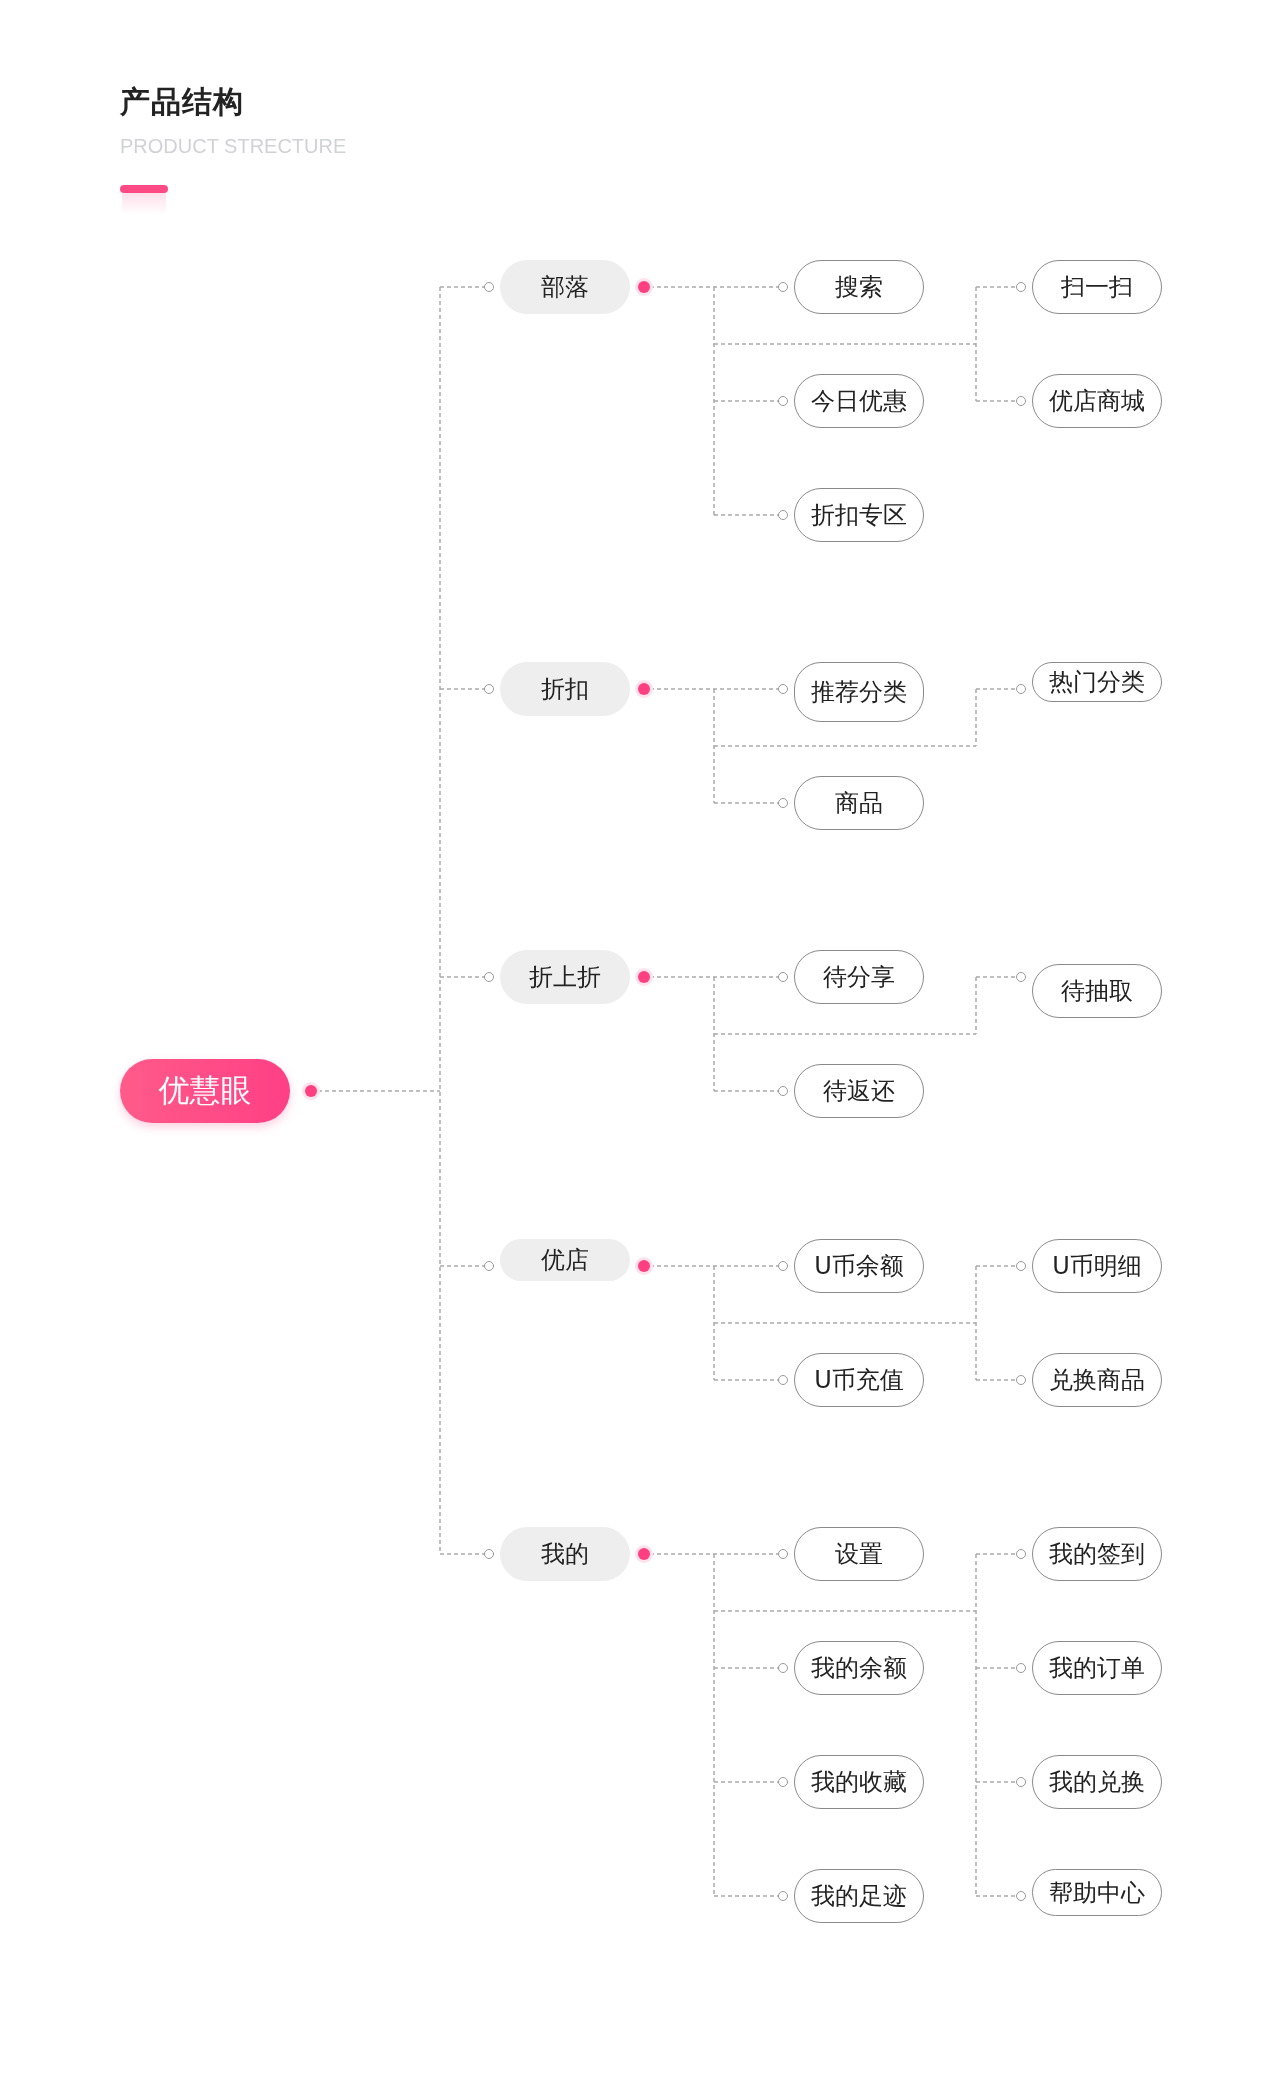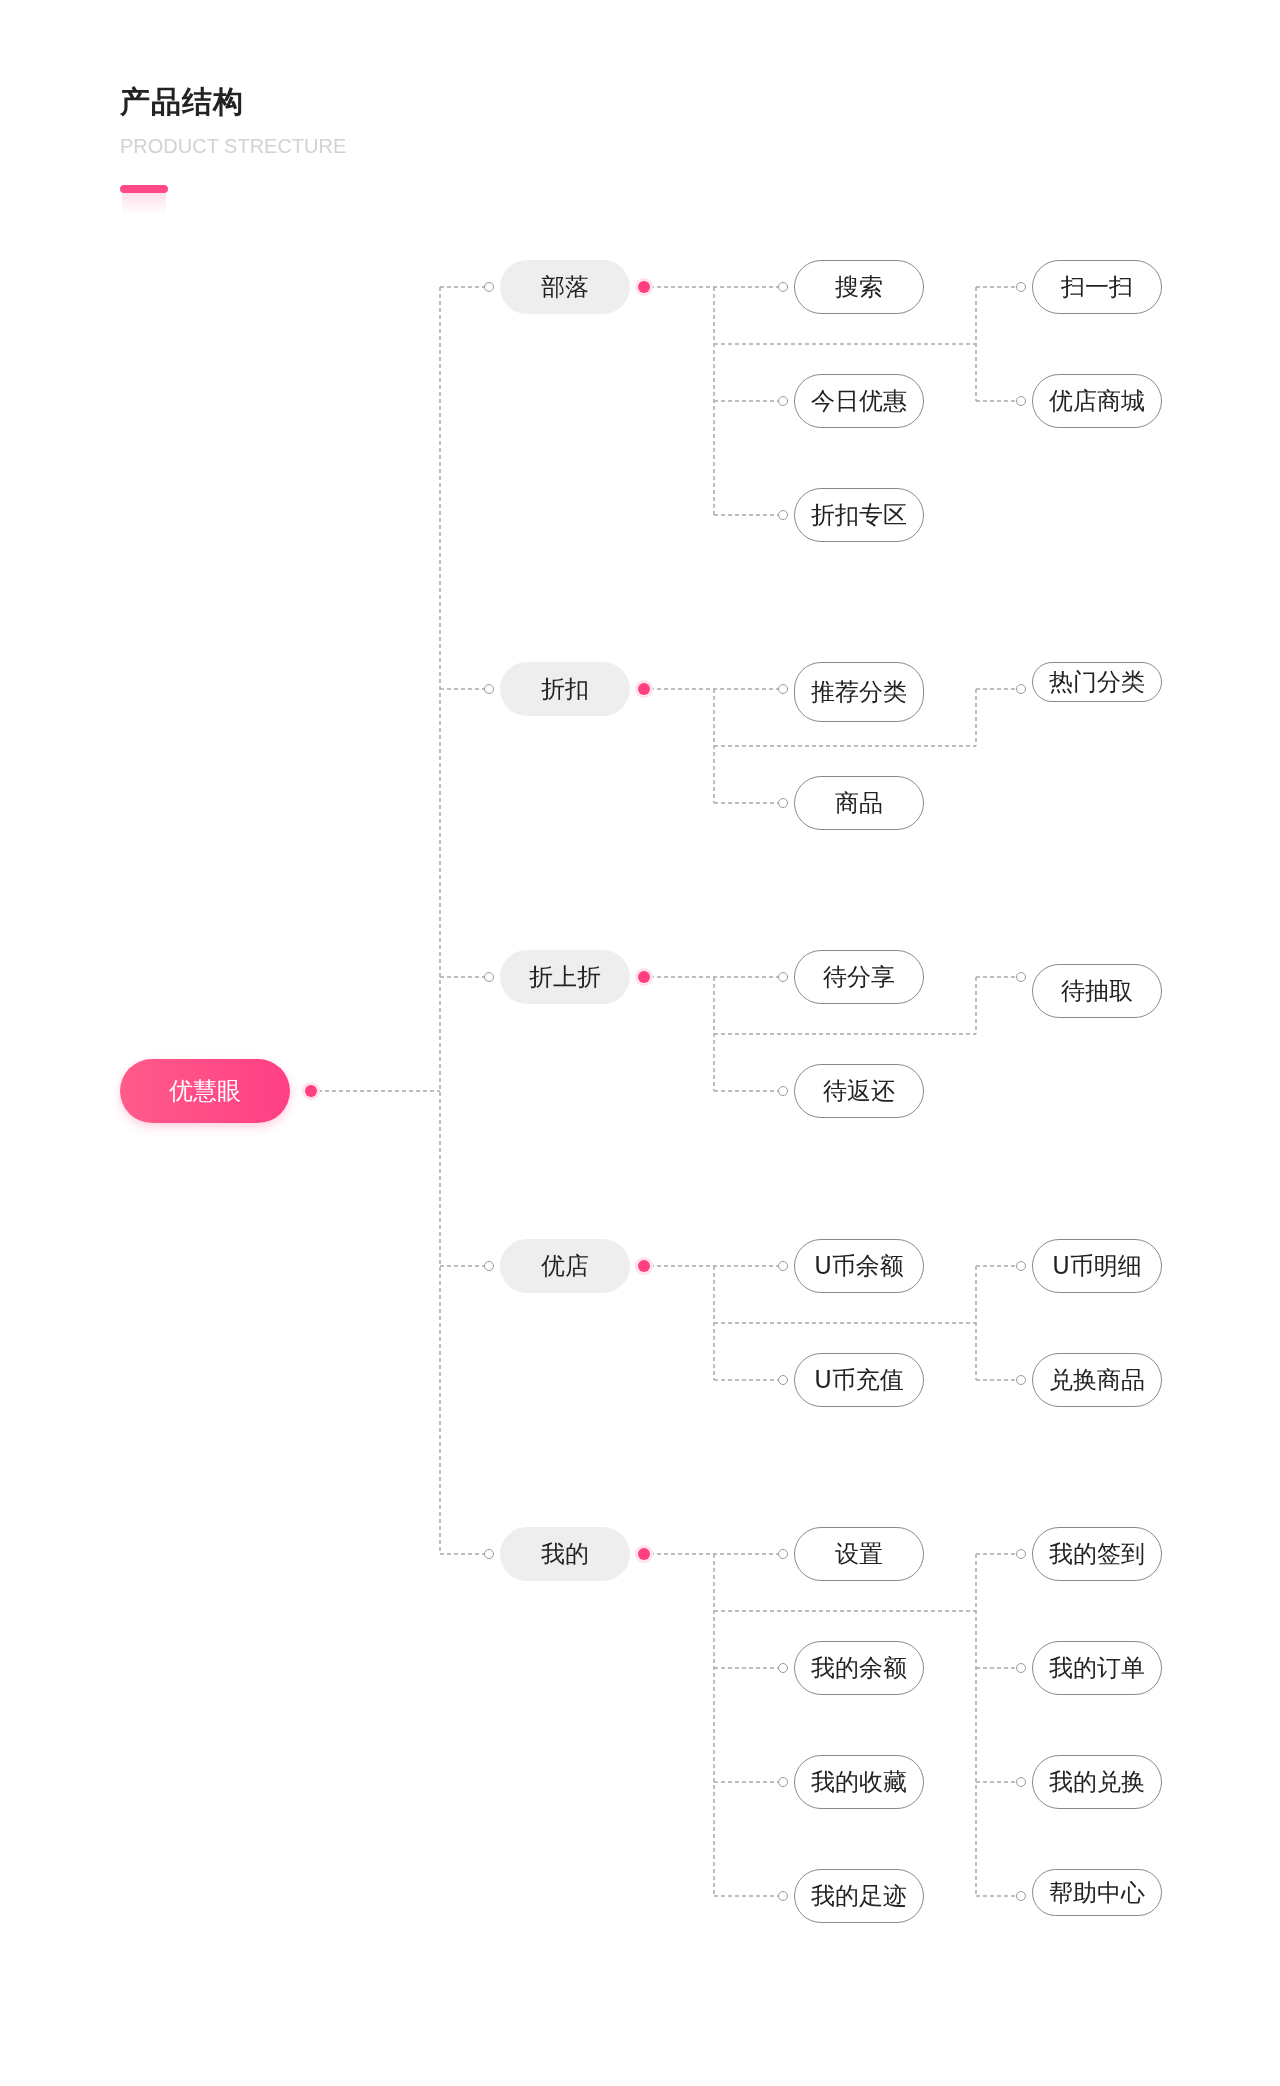--- a/index.html
+++ b/index.html
@@ -5,21 +5,21 @@
   html, body { margin:0; padding:0; background:#ffffff; }
   body { width:1280px; height:2086px; position:relative; overflow:hidden;
          font-family:"DejaVu Sans", "Liberation Sans", sans-serif; }
   .title { position:absolute; left:120px; top:82px; font-size:30px; font-weight:bold; color:#222; letter-spacing:1px; }
   .subtitle { position:absolute; left:120px; top:135px; font-size:20px; color:#d0d2d6; font-family:"Liberation Sans", sans-serif; }
   .accent-bar { position:absolute; left:120px; top:185px; width:48px; height:8px; border-radius:4px; background:#ff4a86; }
   .accent-shadow { position:absolute; left:122px; top:193px; width:44px; height:22px; background:linear-gradient(#ffe0ea, rgba(255,255,255,0)); }
   #canvas { position:absolute; left:0; top:0; width:1280px; height:2086px; }
   .node { position:absolute; box-sizing:border-box; display:flex; align-items:center; justify-content:center;
           font-size:24px; color:#222; }
-  .root { background:linear-gradient(90deg,#ff5b8a,#ff3f85); color:#fff; font-size:24px; border-radius:32px;
+  .root { background:linear-gradient(90deg,#ff5b8a,#ff3f85); color:#fff; font-size:31px; border-radius:32px;
           box-shadow:0 4px 10px rgba(255,70,130,0.25);text-align:right; }
   .l1 { background:#eeeeee; border-radius:27px; }
   .l2 { background:#fff; border:1.5px solid #8a8a8a; border-radius:27px; }
   .dot-pink { position:absolute; width:12px; height:12px; border-radius:50%; background:#ff3f80; box-shadow:0 0 0 3px #ffe2ec; }
   .dot-hollow { position:absolute; width:8px; height:8px; border-radius:50%; border:1.5px solid #999; background:#fff; }
 </style>
 </head>
 <body>
 
 <div class="title">产品结构</div>
@@ -132,21 +132,21 @@
     </div>
     <div class="dot-hollow" style="left: 777.5px; top: 1085.5px;"></div>
     <div class="node l2" style="left: 794px; top: 1064px; width: 130px; height: 54px;">
       <span>待返还</span>
     </div>
     <div class="dot-hollow" style="left: 1015.5px; top: 971.5px;"></div>
     <div class="node l2" style="left: 1032px; top: 950px; width: 130px; height: 54px; margin-top: 14px;">
       <span>待抽取</span>
     </div>
     <div class="dot-hollow" style="left: 483.5px; top: 1260.5px;"></div>
-    <div class="node l1" style="left: 500px; top: 1239px; width: 130px; height: 54px;">
+    <div class="node l1" style="left: 500px; top: 1239px; width: 130px; height: 42px;">
       <span>优店</span>
     </div>
     <div class="dot-pink" style="left: 638px; top: 1260px;"></div>
     <div class="dot-hollow" style="left: 777.5px; top: 1260.5px;"></div>
     <div class="node l2" style="left: 794px; top: 1239px; width: 130px; height: 54px;">
       <span>U币余额</span>
     </div>
     <div class="dot-hollow" style="left: 777.5px; top: 1374.5px;"></div>
     <div class="node l2" style="left: 794px; top: 1353px; width: 130px; height: 54px;">
       <span>U币充值</span>

